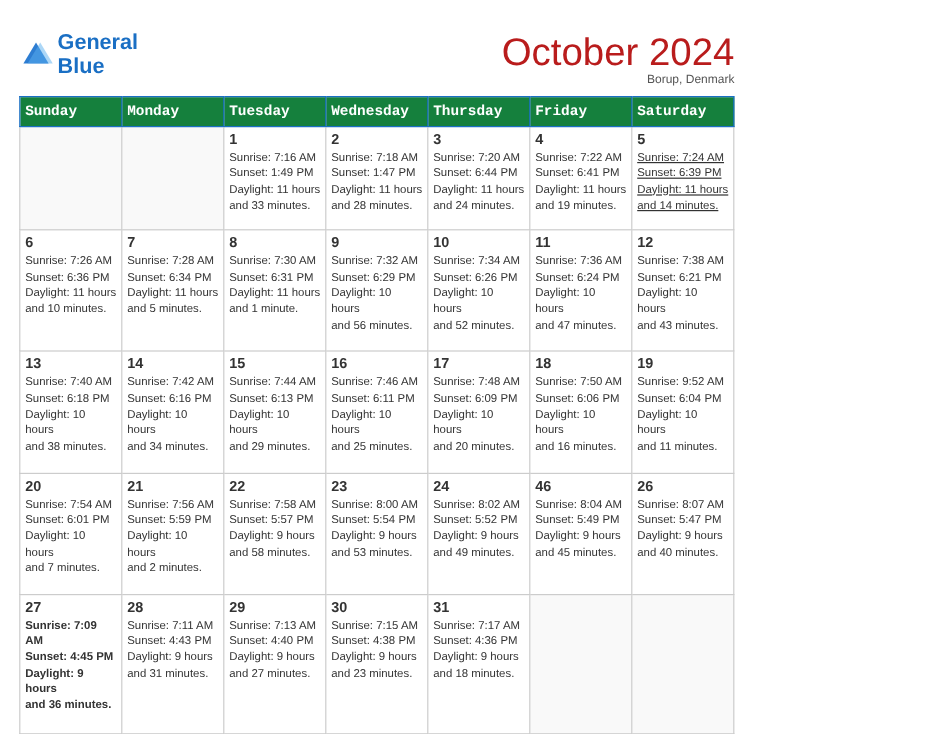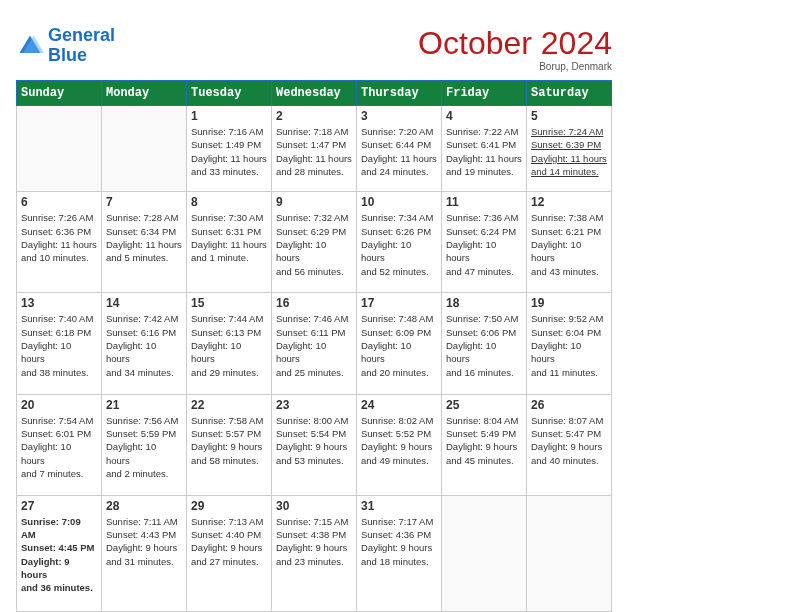--- a/index.html
+++ b/index.html
@@ -304,21 +304,21 @@
 and 53 minutes.</div>
           </td>
           <td>
             <span class="day-num">24</span>
             <div class="sun-info" style="white-space: pre-line;">Sunrise: 8:02 AM
 Sunset: 5:52 PM
 Daylight: 9 hours
 and 49 minutes.</div>
           </td>
           <td>
-            <span class="day-num">25</span>
+            <span class="day-num">46</span>
             <div class="sun-info" style="white-space: pre-line;">Sunrise: 8:04 AM
 Sunset: 5:49 PM
 Daylight: 9 hours
 and 45 minutes.</div>
           </td>
           <td>
             <span class="day-num">26</span>
             <div class="sun-info" style="white-space: pre-line;">Sunrise: 8:07 AM
 Sunset: 5:47 PM
 Daylight: 9 hours

